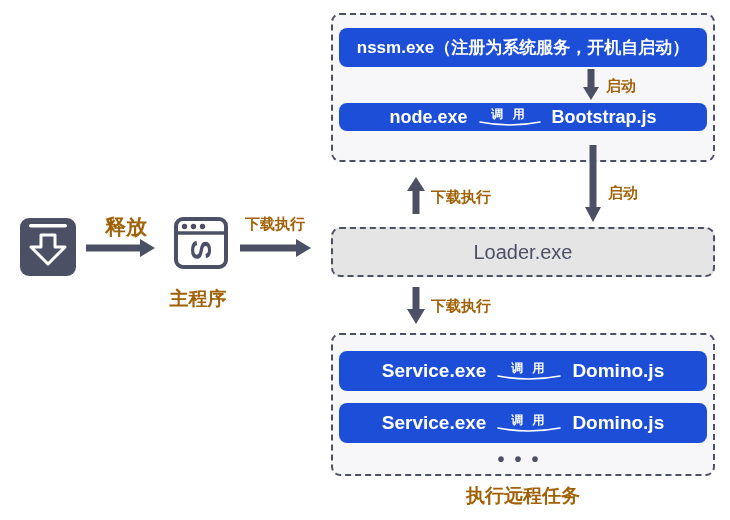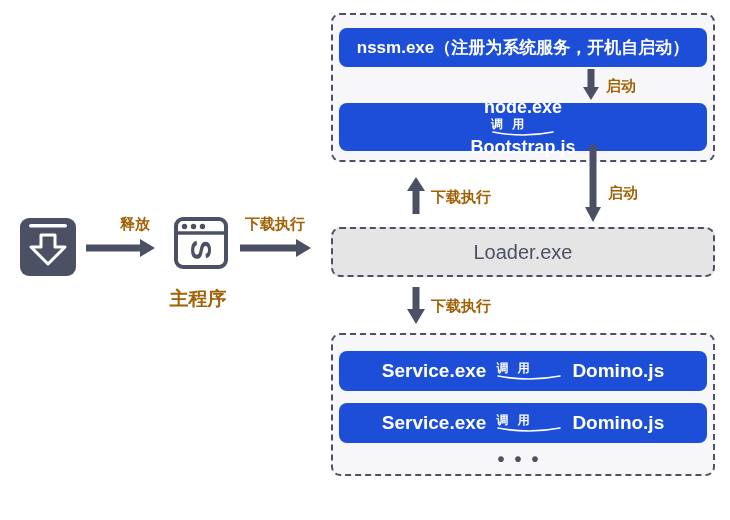--- a/index.html
+++ b/index.html
@@ -21,42 +21,42 @@
   .loader-box{
     position:absolute;background:#e5e5e5;border:2px dashed #4c5064;
     border-radius:9px;box-sizing:border-box;
     display:flex;align-items:center;justify-content:center;
     font-size:20px;font-weight:400;color:#4c5064;
   }
   .lbl{
     position:absolute;color:#a16207;font-weight:bold;text-align:center;
     white-space:nowrap;line-height:1.15;
   }
-  .invoke{display:inline-flex;flex-direction:column;margin:0 10px;}
+  .invoke{display:inline-flex;flex-direction:column;align-items:center;margin:0 10px;}
   .invoke .invoke-txt{font-size:12px;font-weight:bold;letter-spacing:3px;line-height:1;}
   .ellipsis{
     position:absolute;color:#4c5064;font-weight:bold;font-size:20px;
     letter-spacing:10px;text-align:center;line-height:1;
   }
   svg{display:block;}
 </style>
 </head>
 <body>
 
 <div id="stage">
 
   <div class="abs" style="left:20px;top:218px;">
     <svg width="56" height="58" viewBox="0 0 56 58">
       <rect x="0" y="0" width="56" height="58" rx="9" fill="#4c5064"></rect>
       <rect x="9" y="6" width="38" height="3.5" rx="1.75" fill="#ffffff"></rect>
       <path d="M21,17 L35,17 L35,29 L45,29 L28,46 L11,29 L21,29 Z" fill="#4c5064" stroke="#ffffff" stroke-width="3" stroke-linejoin="round"></path>
     </svg>
   </div>
 
-  <div class="lbl" style="left:80px;top:215px;width:70px;font-size:15px;text-align:right;">释放</div>
+  <div class="lbl" style="left:91px;top:215px;width:70px;font-size:21px;">释放</div>
   <div class="abs" style="left:86px;top:239px;">
     <svg width="70" height="18" viewBox="0 0 70 18">
       <rect x="0" y="5.5" width="55" height="7" fill="#4c5064"></rect>
       <polygon points="54,0 54,18 69,9" fill="#4c5064"></polygon>
     </svg>
   </div>
 
   <div class="abs" style="left:174px;top:217px;">
     <svg width="54" height="52" viewBox="0 0 54 52">
       <rect x="2" y="2" width="50" height="48" rx="7" fill="none" stroke="#4c5064" stroke-width="4"></rect>
@@ -82,21 +82,21 @@
   <div class="dark-box" style="left:339px;top:28px;width:368px;height:39px;font-size:17px;">nssm.exe（注册为系统服务，开机自启动）</div>
 
   <div class="abs" style="left:583px;top:69px;">
     <svg width="16" height="32" viewBox="0 0 16 32">
       <rect x="4.5" y="0" width="7" height="20" fill="#4c5064"></rect>
       <polygon points="0,18 16,18 8,31" fill="#4c5064"></polygon>
     </svg>
   </div>
   <div class="lbl" style="left:606px;top:77px;font-size:15px;">启动</div>
 
-  <div class="dark-box" style="left:339px;top:103px;width:368px;height:48px;font-size:18px;flex-direction:column;">
+  <div class="dark-box" style="left:339px;top:103px;width:368px;height:28px;font-size:18px;">
     <span>node.exe</span>
     <span class="invoke">
       <span class="invoke-txt">调 用</span>
       <svg width="64" height="7" viewBox="0 0 64 7">
         <path d="M2,2 Q32,8 62,2" stroke="#ffffff" stroke-width="1.6" fill="none" stroke-linecap="round"></path>
       </svg>
     </span>
     <span>Bootstrap.js</span>
   </div>
 
@@ -147,14 +147,15 @@
       <span class="invoke-txt">调 用</span>
       <svg width="66" height="7" viewBox="0 0 66 7">
         <path d="M2,2 Q33,8 64,2" stroke="#ffffff" stroke-width="1.6" fill="none" stroke-linecap="round"></path>
       </svg>
     </span>
     <span>Domino.js</span>
   </div>
 
   <div class="ellipsis" style="left:331px;top:449px;width:384px;">•••</div>
 
+  <div class="lbl" style="left:331px;top:485px;width:384px;font-size:19px;">执行远程任务</div>
 
 </div>
 
 </body></html>

